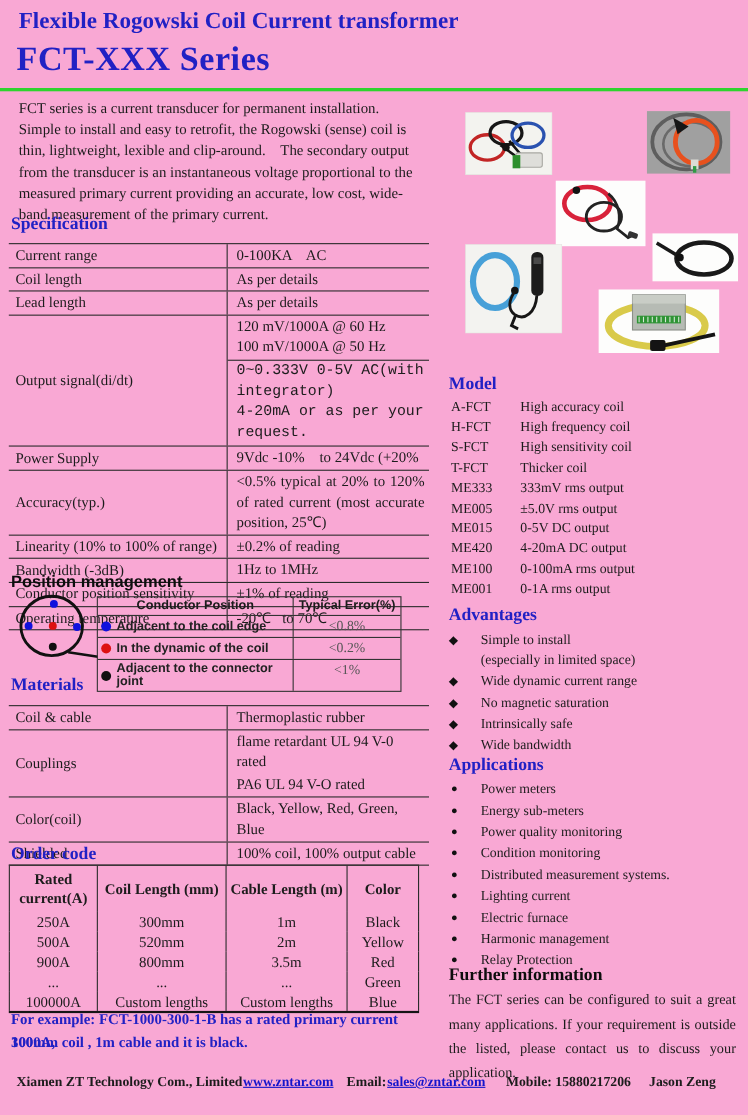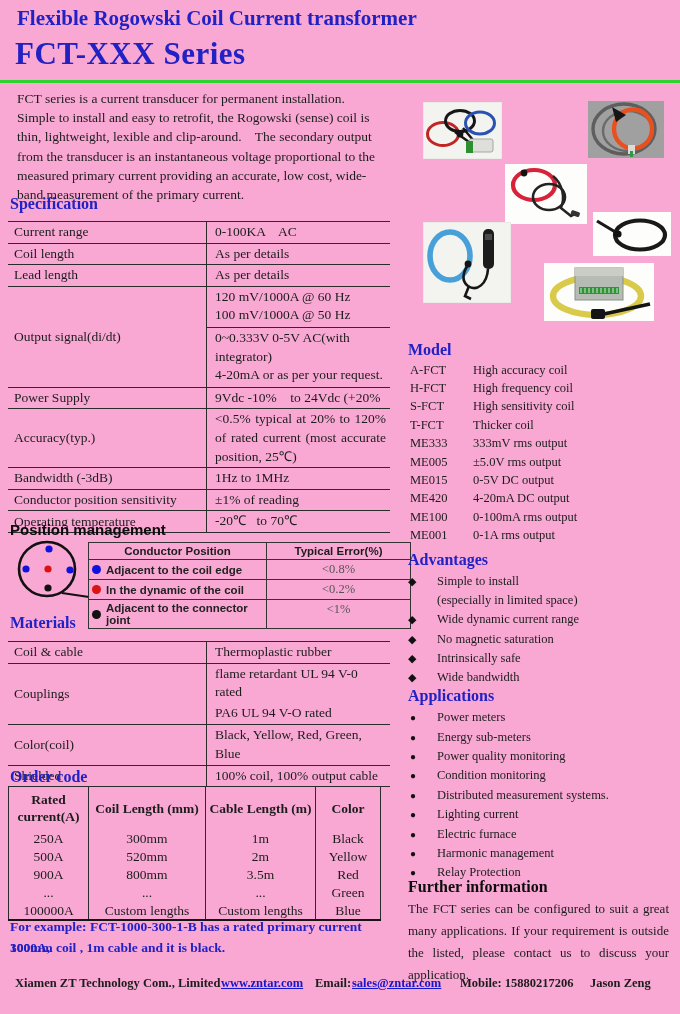--- a/index.html
+++ b/index.html
@@ -18,26 +18,26 @@
 
   .spec-table, .mat-table { position:absolute; left:8px; width:382px; font-size:13.5px; }
   .srow { display:flex; border-top:1.4px solid #2b2b2b; }
   .srow.sbot { border-bottom:1.6px solid #2b2b2b; }
   .scell { padding:1px 4px; }
   .scell.label { width:198px; display:flex; align-items:center; padding-left:6px; line-height:16px; }
   .scell.value { flex:1; border-left:1.4px solid #2b2b2b; padding-left:8px; white-space:pre-wrap; line-height:18.6px; }
   .scell.value.just { text-align:justify; }
   .scell.value.nopad { padding:0; white-space:normal; }
   .subcell { padding:1px 4px 2px 8px; line-height:18.6px; }
-  .subcell.stop { border-top:1.4px solid #2b2b2b; }
+  .subcell.stop { border-top:1.4px solid #2b2b2b;font-family:Liberation Mono, monospace; }
 
   
   .pos-heading { position:absolute; left:10px; top:521px; font-family:"Liberation Sans", sans-serif; font-size:15px; font-weight:bold; color:#0d0d0d; }
   .pos-diagram { position:absolute; left:10px; top:538px; }
-  .pos-table { position:absolute; left:88px; top:542px; width:323px; font-family:"Liberation Sans", sans-serif; font-size:11.5px; border:1.7px solid #333; }
+  .pos-table { position:absolute; left:88px; top:542px; width:277px; font-family:"Liberation Sans", sans-serif; font-size:11.5px; border:1.7px solid #333; }
   .pos-hrow { display:flex; font-weight:bold; border-bottom:1.7px solid #333; }
   .pos-c1 { width:178px; border-right:1.7px solid #333; padding:2px 3px; }
   .pos-c1.hd, .pos-c2.hd { text-align:center; }
   .pos-c2 { flex:1; padding:2px 3px; text-align:center; }
   .pos-row { display:flex; border-bottom:1.3px solid #333; }
   .pos-row:last-child { border-bottom:none; }
   .pos-row .pos-c1 { display:flex; align-items:center; gap:5px; font-weight:bold; color:#222; }
   .dot { width:9px; height:9px; border-radius:50%; flex:0 0 9px; }
   .dot-blue { background:#1111dd; }
   .dot-red { background:#dd1111; }
@@ -120,20 +120,24 @@
     </div>
     <div class="srow">
       <div class="scell label">Power Supply</div>
       <div class="scell value">9Vdc -10%    to 24Vdc (+20%</div>
     </div>
     <div class="srow">
       <div class="scell label">Accuracy(typ.)</div>
       <div class="scell value just">&lt;0.5% typical at 20% to 120% of rated current (most accurate position, 25℃)</div>
     </div>
     <div class="srow">
+      <div class="scell label">Linearity (10% to 100% of range)</div>
+      <div class="scell value">±0.2% of reading</div>
+    </div>
+    <div class="srow">
       <div class="scell label">Bandwidth (-3dB)</div>
       <div class="scell value">1Hz to 1MHz</div>
     </div>
     <div class="srow">
       <div class="scell label">Conductor position sensitivity</div>
       <div class="scell value">±1% of reading</div>
     </div>
     <div class="srow sbot">
       <div class="scell label">Operating temperature</div>
       <div class="scell value">-20℃   to 70℃</div>

